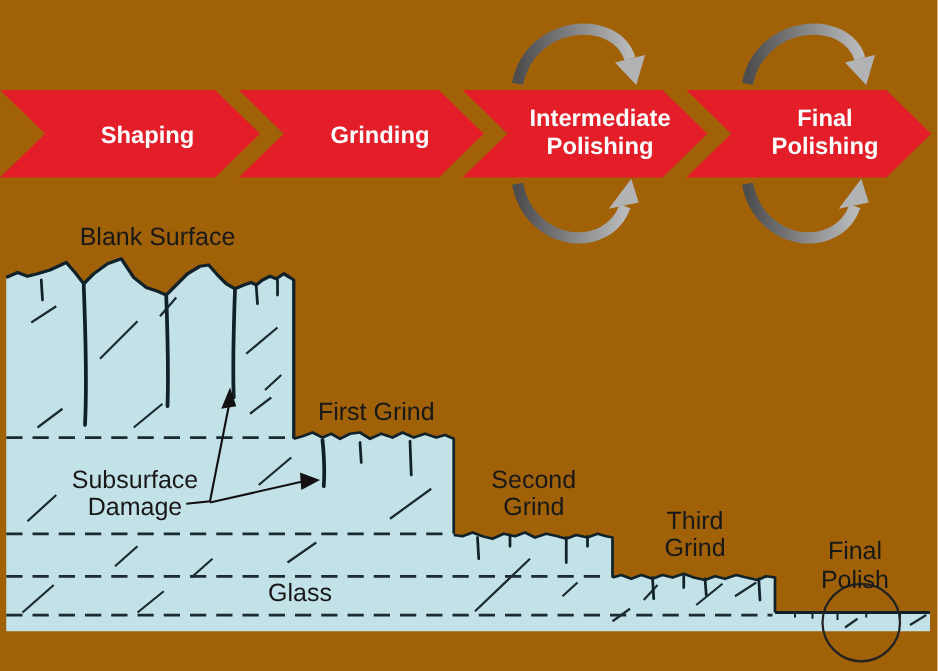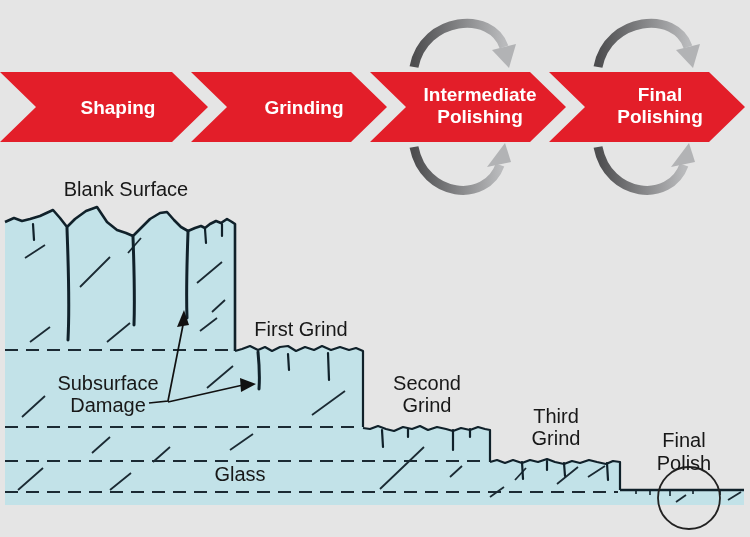--- a/index.html
+++ b/index.html
@@ -1,16 +1,16 @@
 <!DOCTYPE html>
 <html><head>
 <meta charset="utf-8">
 <style>
   html,body{margin:0;padding:0;background:#ffffff;}
-  .stage{position:relative;width:750px;height:537px;background:#e5e5e5;overflow:hidden;
+  .stage{position:relative;width:750px;height:537px;background:#a16207;overflow:hidden;
          font-family:"Liberation Sans",sans-serif;text-align:center;}
   svg{display:block;}
   .chev-label{font-family:"Liberation Sans",sans-serif;font-weight:700;font-size:19px;fill:#ffffff;}
   .diag-label{font-family:"Liberation Sans",sans-serif;font-weight:400;font-size:20px;fill:#181818;}
 </style>
 </head>
 <body>
 
 <div class="stage">
 <svg width="750" height="537" viewBox="0 0 750 537">

